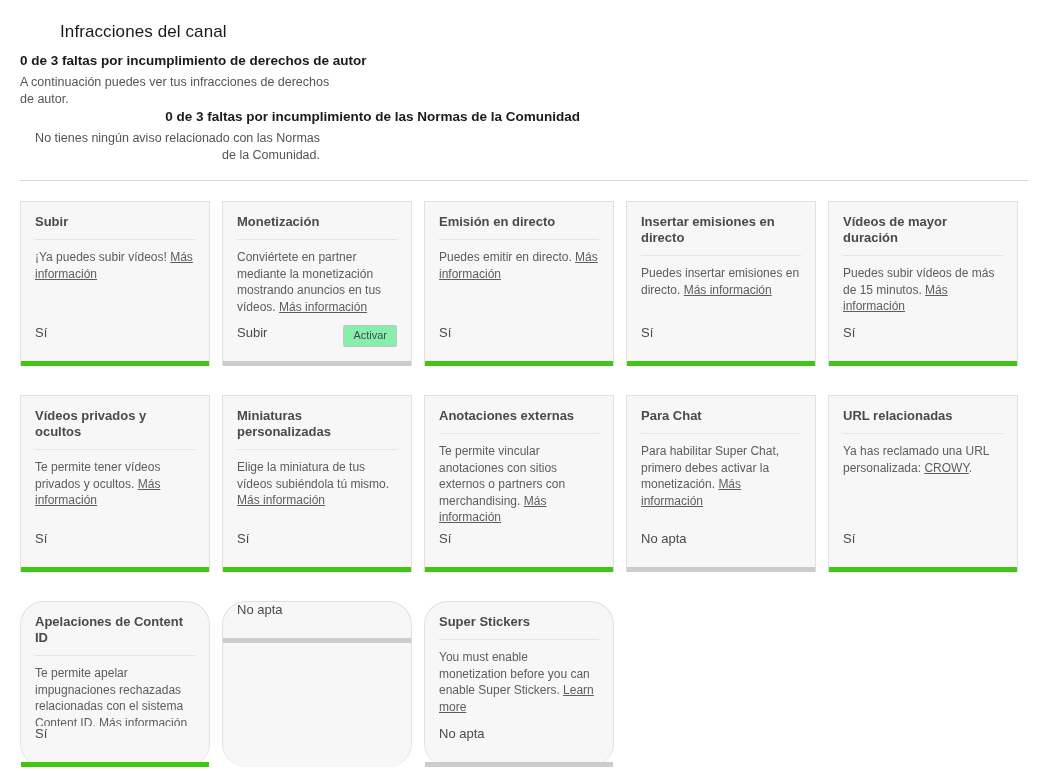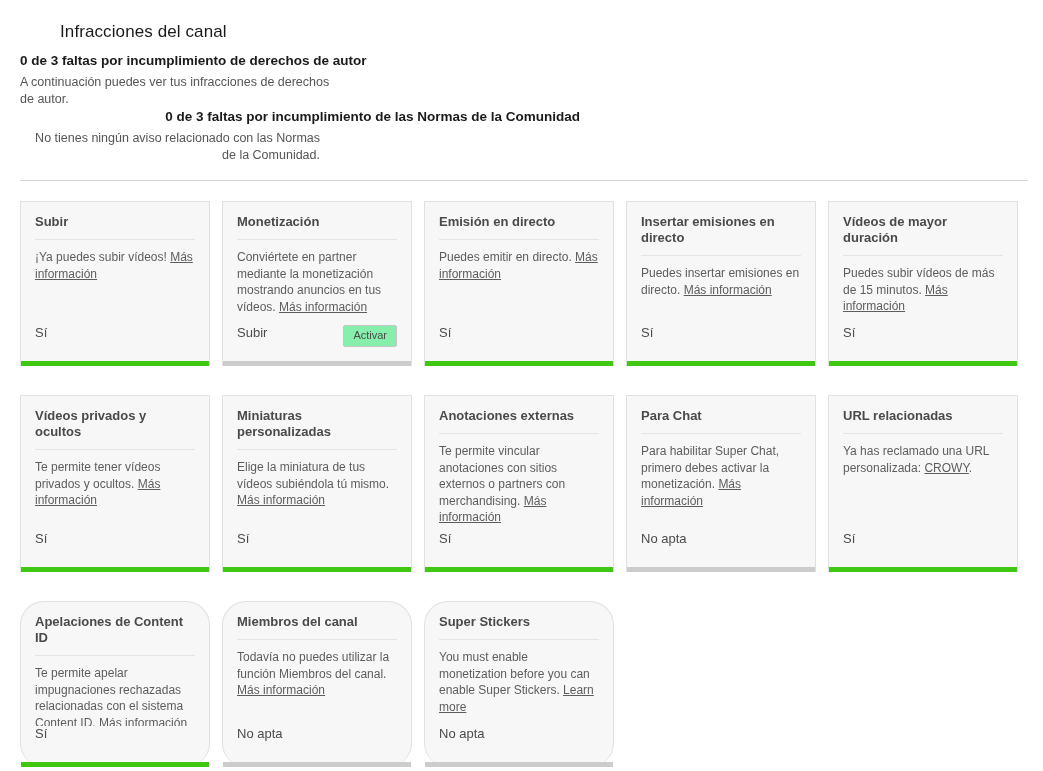--- a/index.html
+++ b/index.html
@@ -264,24 +264,20 @@
         <div class="card-body">
           <div class="card-title">Apelaciones de Content ID</div>
           <div class="card-desc"><span>Te permite apelar impugnaciones rechazadas relacionadas con el sistema Content ID. </span><a href="#">Más información</a></div>
         </div>
         <div class="card-foot">
           <span class="card-status">Sí</span>
         </div>
         <div class="card-bar bar-green"></div>
       </div>
       <div class="card r3">
-        <div class="card-body">
-          <div class="card-title">Miembros del canal</div>
-          <div class="card-desc"><span>Todavía no puedes utilizar la función Miembros del canal. </span><a href="#">Más información</a></div>
-        </div>
         <div class="card-foot">
           <span class="card-status">No apta</span>
         </div>
         <div class="card-bar bar-gray"></div>
       </div>
       <div class="card r3">
         <div class="card-body">
           <div class="card-title">Super Stickers</div>
           <div class="card-desc"><span>You must enable monetization before you can enable Super Stickers. </span><a href="#">Learn more</a></div>
         </div>

